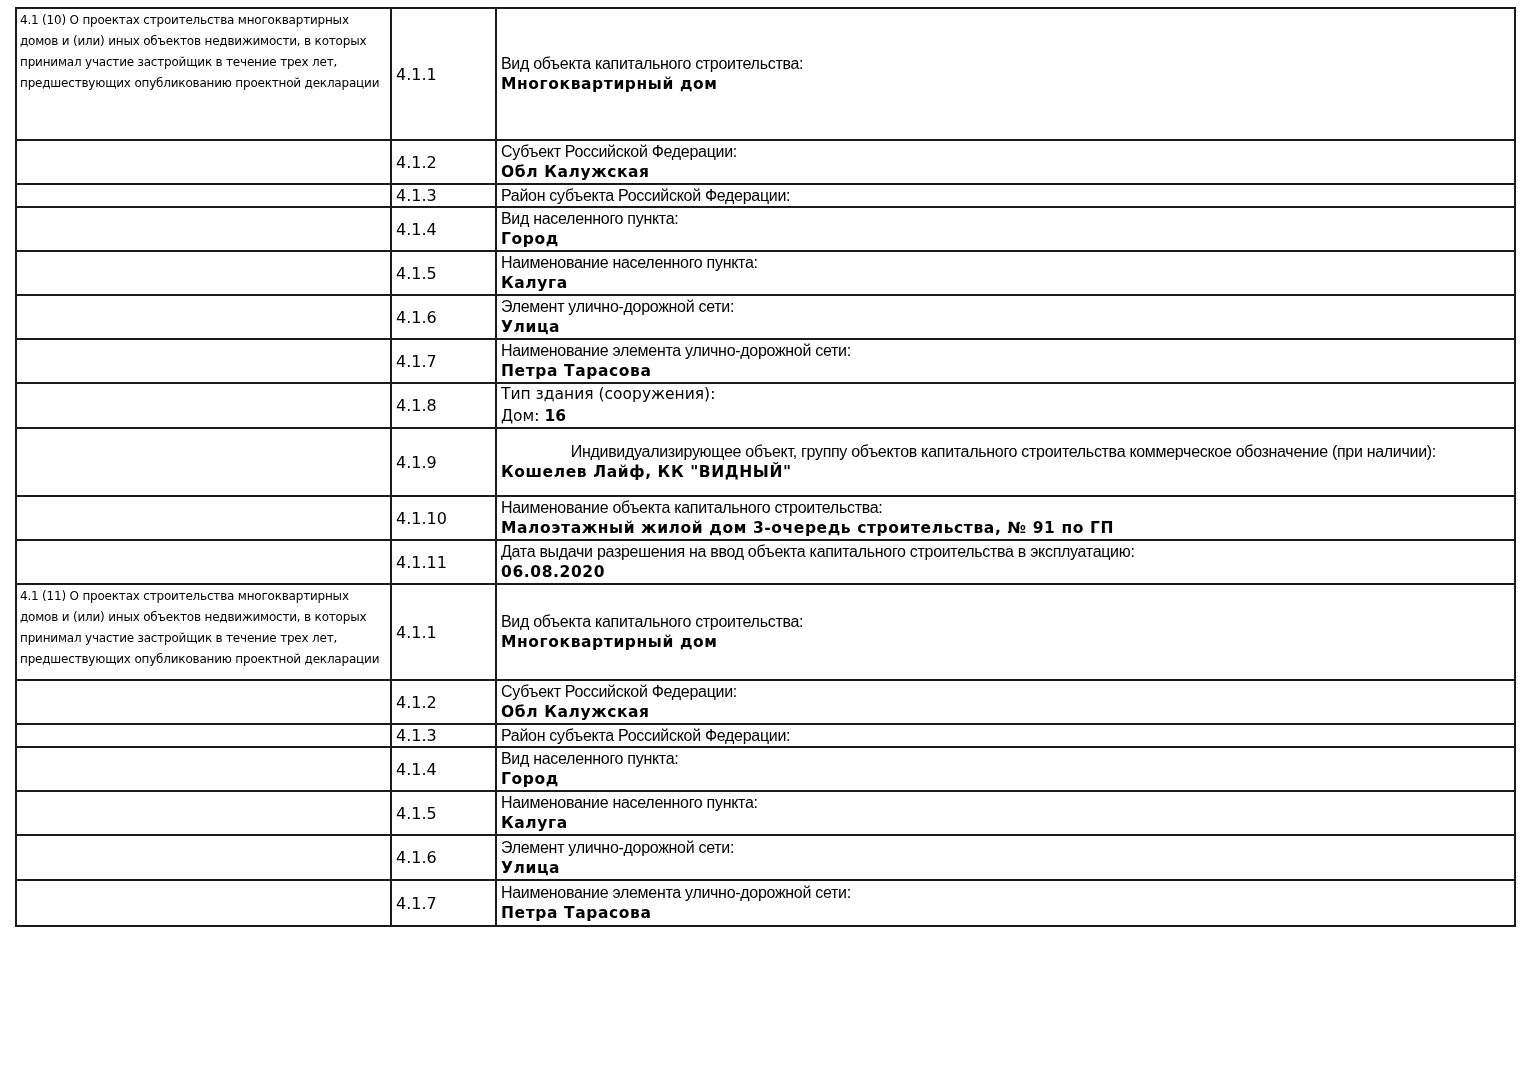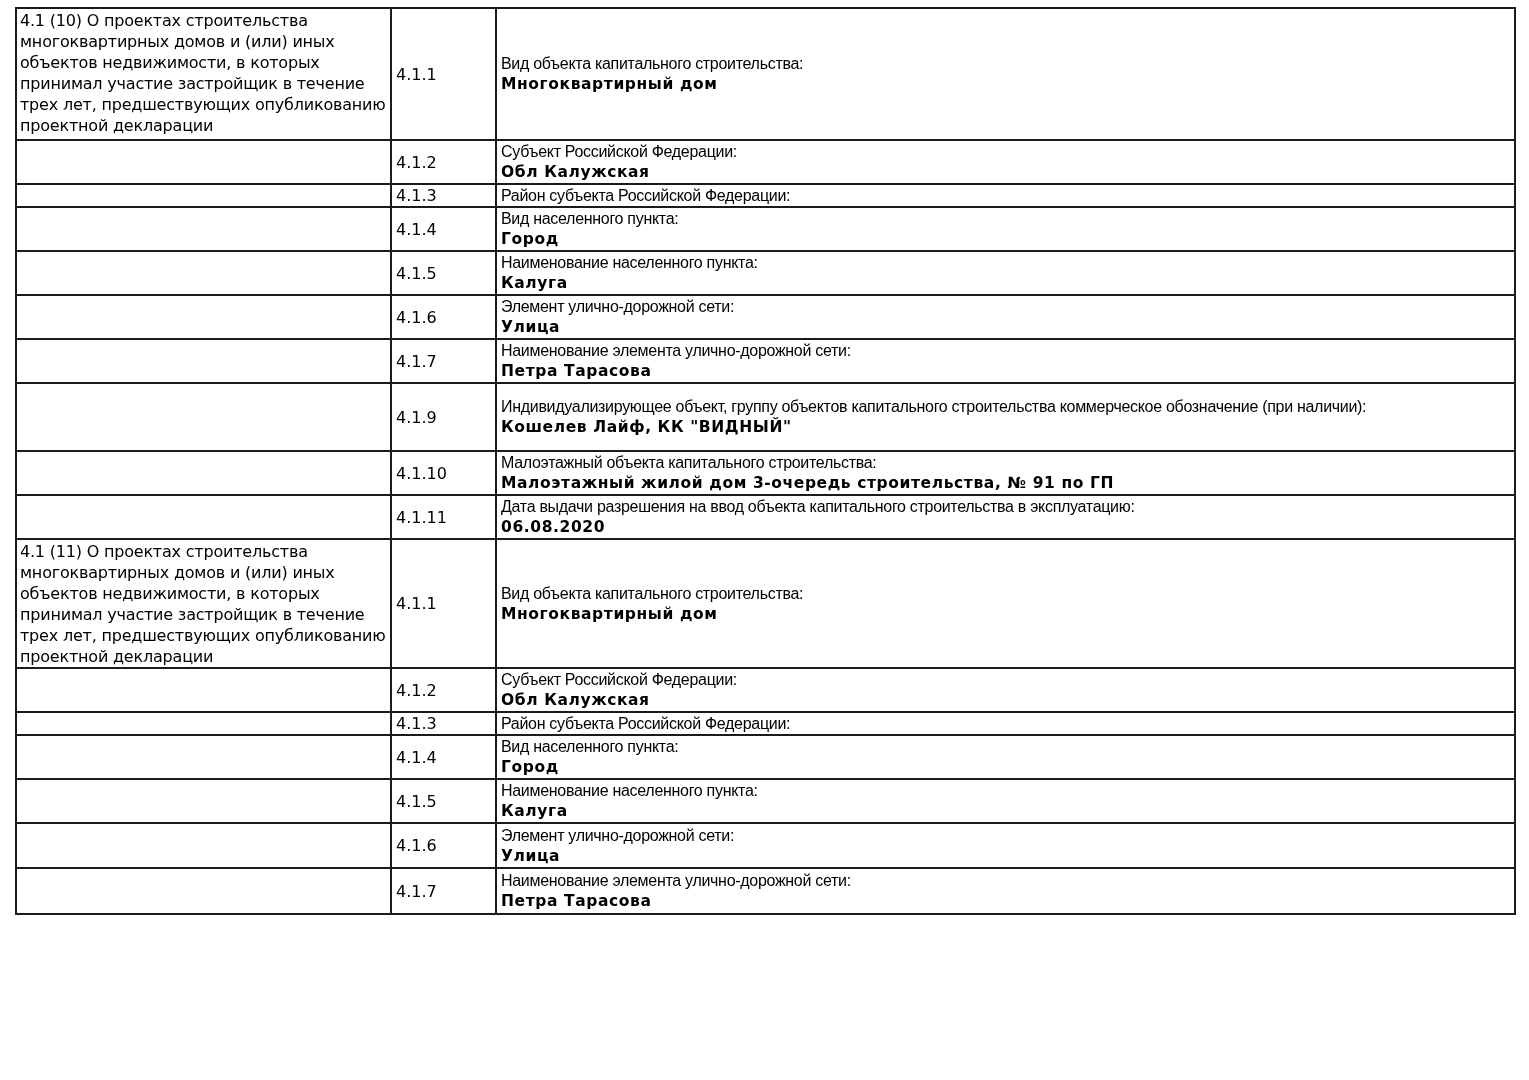--- a/index.html
+++ b/index.html
@@ -24,21 +24,21 @@
   col.w2 { width: 105px; }
   col.w3 { width: 1019px; }
   td {
     border: 2px solid #1b1b1b;
     overflow: hidden;
     background: #ffffff;
   }
   
   td.cl {
     font-family: "DejaVu Sans", sans-serif;
-    font-size: 16px;
+    font-size: 12px;
     line-height: 21px;
     vertical-align: top;
     padding: 1px 3px 0 3px;
     letter-spacing: -0.2px;
   }
   
   td.cc {
     font-family: "DejaVu Sans", sans-serif;
     font-size: 16px;
     vertical-align: middle;
@@ -53,21 +53,21 @@
   .lbl {
     font-family: "Liberation Sans", sans-serif;
     font-size: 16px;
     letter-spacing: -0.3px;
   }
   .lbl.wide {
     font-family: "DejaVu Sans", sans-serif;
     font-size: 15.5px;
     letter-spacing: 0;
   }
-  .lbl.lbl-w { max-width: 935px; }
+  .lbl.lbl-w { max-width: 935px; text-align: right; }
   .val {
     font-family: "DejaVu Sans", sans-serif;
     font-size: 15.5px;
     font-weight: bold;
     letter-spacing: 0.6px;
   }
   .val:empty { display: none; }
   .pfx {
     font-family: "DejaVu Sans", sans-serif;
     font-size: 15.5px;
@@ -149,33 +149,41 @@
         </td>
       </tr>
       <tr class="h44">
         <td class="cl"></td>
         <td class="cc">4.1.7</td>
         <td class="cv">
           <div class="lbl">Наименование элемента улично-дорожной сети:</div>
           <div class="val">Петра Тарасова</div>
         </td>
       </tr>
+      <tr class="h44">
+        <td class="cl"></td>
+        <td class="cc">4.1.8</td>
+        <td class="cv">
+          <div class="lbl wide">Тип здания (сооружения):</div>
+          <div><span class="pfx">Дом: </span><span class="val-in">16</span></div>
+        </td>
+      </tr>
       <tr class="h68">
         <td class="cl"></td>
         <td class="cc">4.1.9</td>
         <td class="cv">
           <div class="lbl lbl-w">Индивидуализирующее объект, группу объектов капитального строительства коммерческое обозначение (при наличии):</div>
           <div class="val">Кошелев Лайф, КК "ВИДНЫЙ"</div>
         </td>
       </tr>
       <tr class="h44">
         <td class="cl"></td>
         <td class="cc">4.1.10</td>
         <td class="cv">
-          <div class="lbl">Малоэтажный объекта капитального строительства:</div>
+          <div class="lbl">Наименование объекта капитального строительства:</div>
           <div class="val">Малоэтажный жилой дом 3-очередь строительства, № 91 по ГП</div>
         </td>
       </tr>
       <tr class="h44">
         <td class="cl"></td>
         <td class="cc">4.1.11</td>
         <td class="cv">
           <div class="lbl">Дата выдачи разрешения на ввод объекта капитального строительства в эксплуатацию:</div>
           <div class="val">06.08.2020</div>
         </td>

